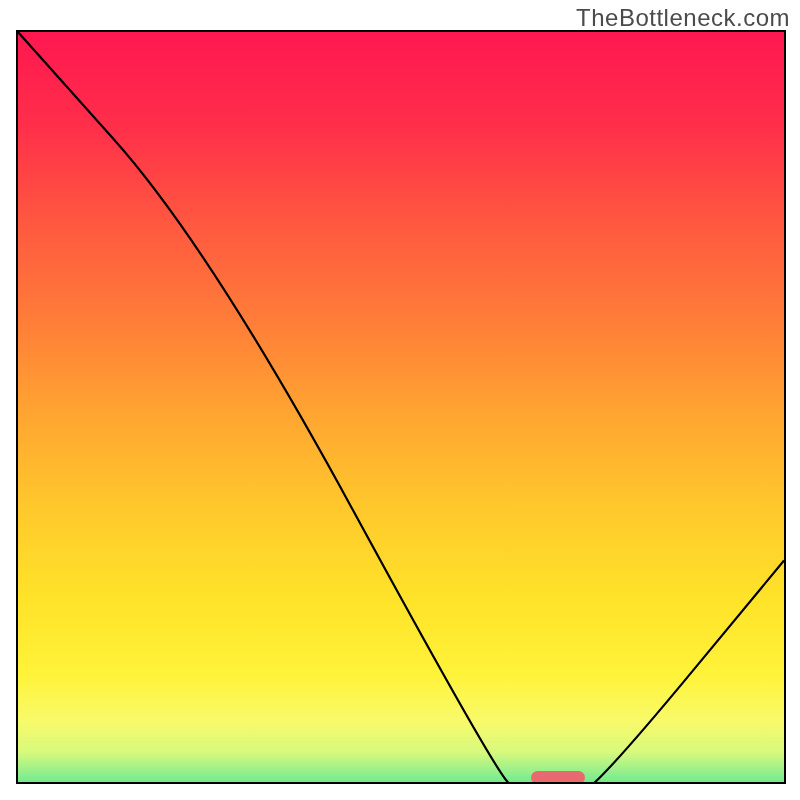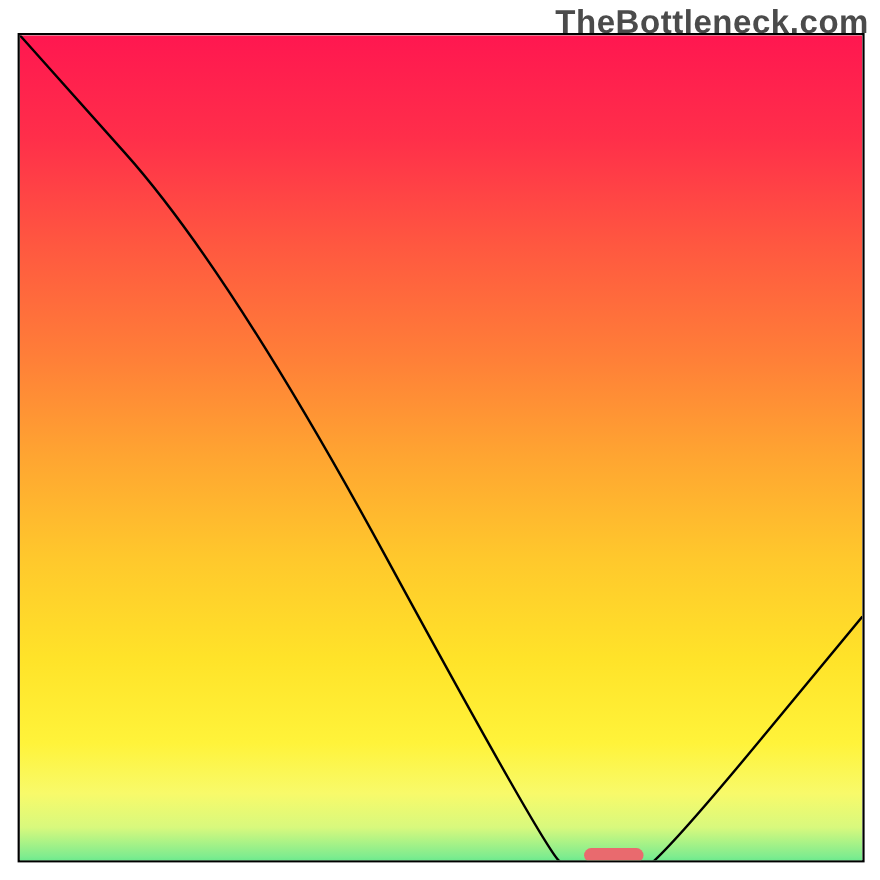--- a/index.html
+++ b/index.html
@@ -14,22 +14,22 @@
   .frame {
     position: relative;
     width: 800px;
     height: 800px;
   }
   .watermark {
     position: absolute;
     top: 4px;
     right: 10px;
     color: #4b4b4b;
-    font-weight: 700;
-    font-size: 30px;
+    font-weight: 400;
+    font-size: 24px;
     letter-spacing: 0.5px;
   }
   .plot-area {
     position: absolute;
     left: 16px;
     top: 30px;
     width: 770px;
     height: 754px;
     border: 2px solid #000000;
     box-sizing: border-box;

